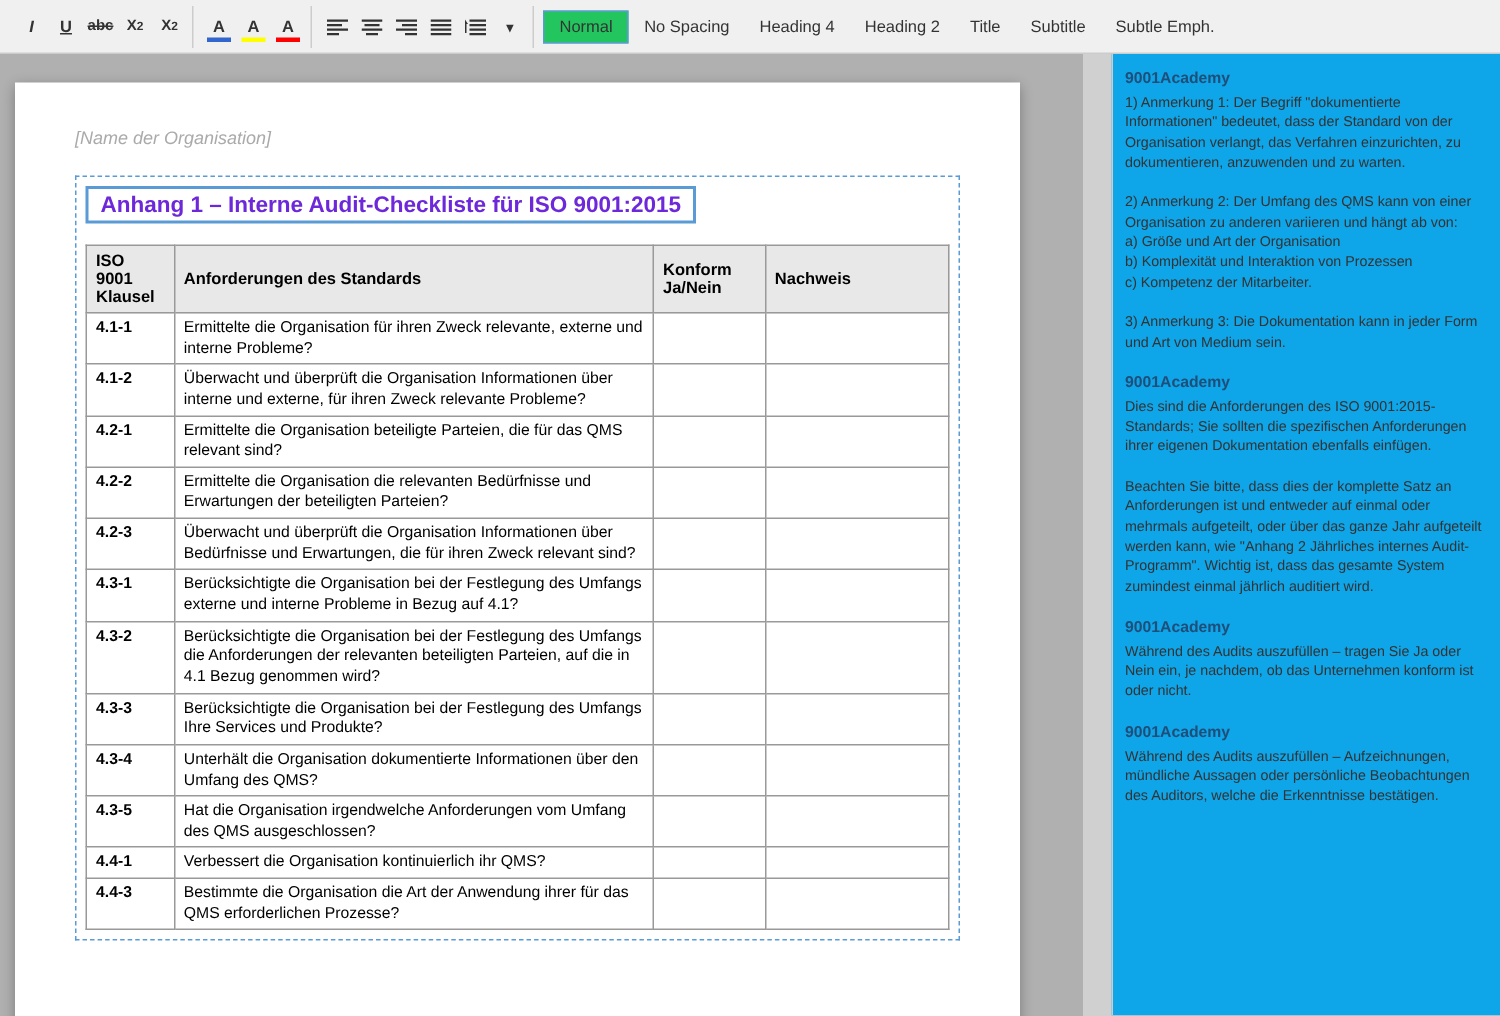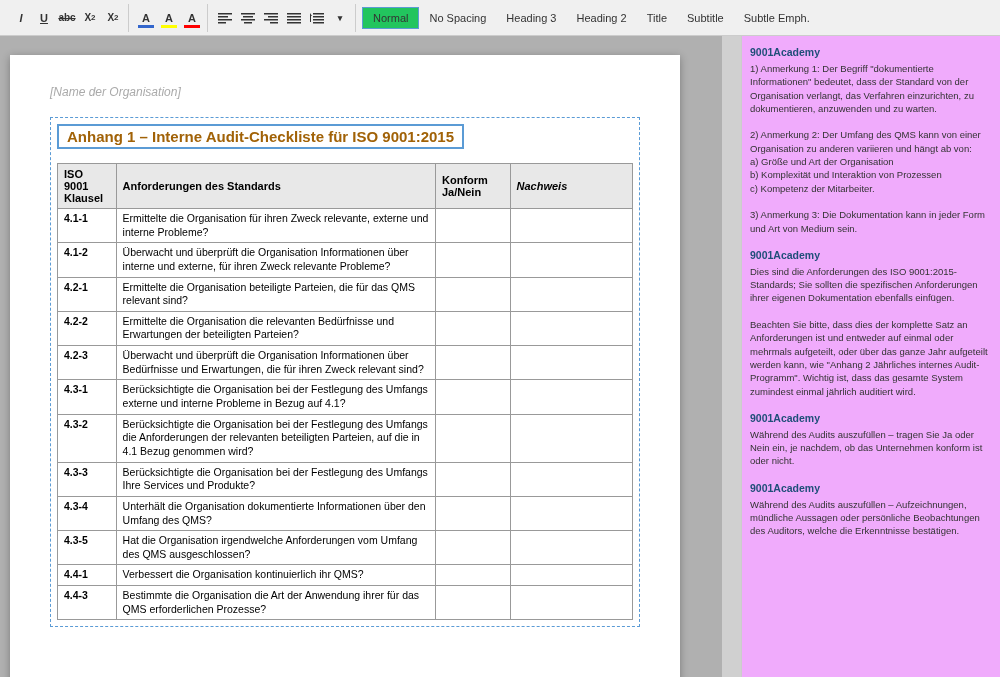--- a/index.html
+++ b/index.html
@@ -101,21 +101,21 @@
     .org-placeholder {
       color: #aaa;
       font-size: 12px;
       margin-bottom: 18px;
       font-style: italic;
     }
 
     .doc-title {
       font-size: 15px;
       font-weight: bold;
-      color: #a16207;
+      color: #6d28d9;
       margin-bottom: 14px;
       border: 2px solid #5b9bd5;
       display: inline-block;
       padding: 2px 8px;
     }
 
     
     .audit-table {
       width: 100%;
       border-collapse: collapse;
@@ -135,26 +135,26 @@
       border: 1px solid #999;
       padding: 3px 6px;
       vertical-align: top;
       font-size: 10.5px;
       line-height: 1.3;
     }
 
     .col-klausel { width: 55px; margin-left: 28px; }
     .col-anforderungen { width: 300px; }
     .col-konform { width: 70px; }
-    .col-nachweis { width: 115px; font-style: italic; }
+    .col-nachweis { width: 115px; }
 
     
     #right-sidebar {
       width: 259px;
-      background: #f0abfc;
+      background: #0ea5e9;
       border-left: 1px solid #ccc;
       overflow-y: auto;
       padding: 10px 8px;
       font-size: 10px;
       margin-left: 19px;
     }
 
     .sidebar-section {
       margin-bottom: 14px;
     }
@@ -250,21 +250,21 @@
           <rect x="3" y="10" width="11" height="1.5" fill="#333"></rect>
           <polygon points="0,1 2,4 1,4 1,10 -1,10 -1,4 -2,4" fill="#333" transform="translate(0,0)"></polygon>
         </svg>
     </button>
     <button class="tb-btn" style="font-size:9px;">▾</button>
   </div>
 
   <div class="styles-bar">
     <button class="style-pill active">Normal</button>
     <button class="style-pill">No Spacing</button>
-    <button class="style-pill">Heading 3</button>
+    <button class="style-pill">Heading 4</button>
     <button class="style-pill">Heading 2</button>
     <button class="style-pill">Title</button>
     <button class="style-pill">Subtitle</button>
     <button class="style-pill">Subtle Emph.</button>
   </div>
 </div>
 
 <div id="content-area">
 
   <div id="page-canvas">

